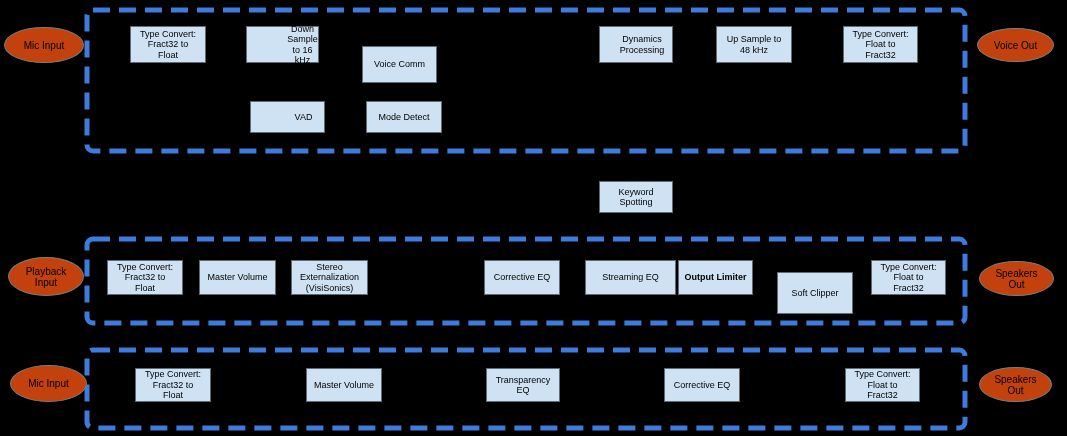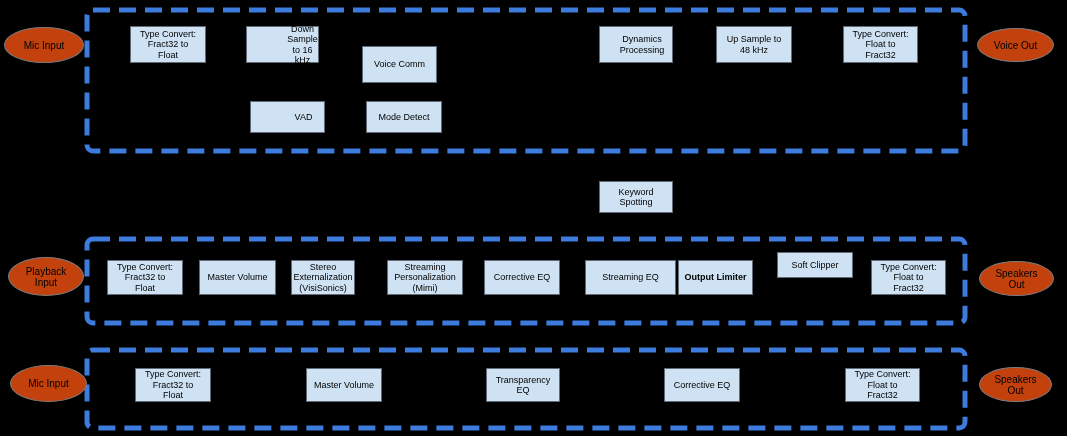--- a/index.html
+++ b/index.html
@@ -88,30 +88,27 @@
   <div class="block" style="left:599px;top:181px;width:74px;height:32px;">Keyword
 Spotting</div>
 
   <div class="ellipse" style="left:8px;top:257px;width:76px;height:39px;">Playback
 Input</div>
 
   <div class="block" style="left:107px;top:260px;width:76px;height:35px;">Type Convert:
 Fract32 to
 Float</div>
   <div class="block" style="left:199px;top:260px;width:77px;height:35px;">Master Volume</div>
-  <div class="block" style="left:291px;top:260px;width:64px;height:35px;">Stereo
+  <div class="block" style="left:291px;top:260px;width:77px;height:35px;">Stereo
 Externalization
 (VisiSonics)</div>
-  <div class="block" style="left:387px;top:260px;width:76px;height:35px;">Streaming
-Personalization
-(Mimi)</div>
   <div class="block" style="left:484px;top:260px;width:76px;height:35px;">Corrective EQ</div>
   <div class="block" style="left:585px;top:260px;width:91px;height:35px;">Streaming EQ</div>
   <div class="block" style="left:678px;top:260px;width:75px;height:35px;font-weight:bold;">Output Limiter</div>
-  <div class="block" style="left:777px;top:252px;width:76px;height:26px;">Soft Clipper</div>
+  <div class="block" style="left:777px;top:272px;width:76px;height:42px;">Soft Clipper</div>
   <div class="block" style="left:871px;top:260px;width:75px;height:35px;">Type Convert:
 Float to
 Fract32</div>
 
   <div class="ellipse" style="left:979px;top:261px;width:75px;height:35px;">Speakers
 Out</div>
 
   <div class="ellipse" style="left:10px;top:365px;width:77px;height:37px;">Mic Input</div>
 
   <div class="block" style="left:135px;top:368px;width:76px;height:34px;">Type Convert:

